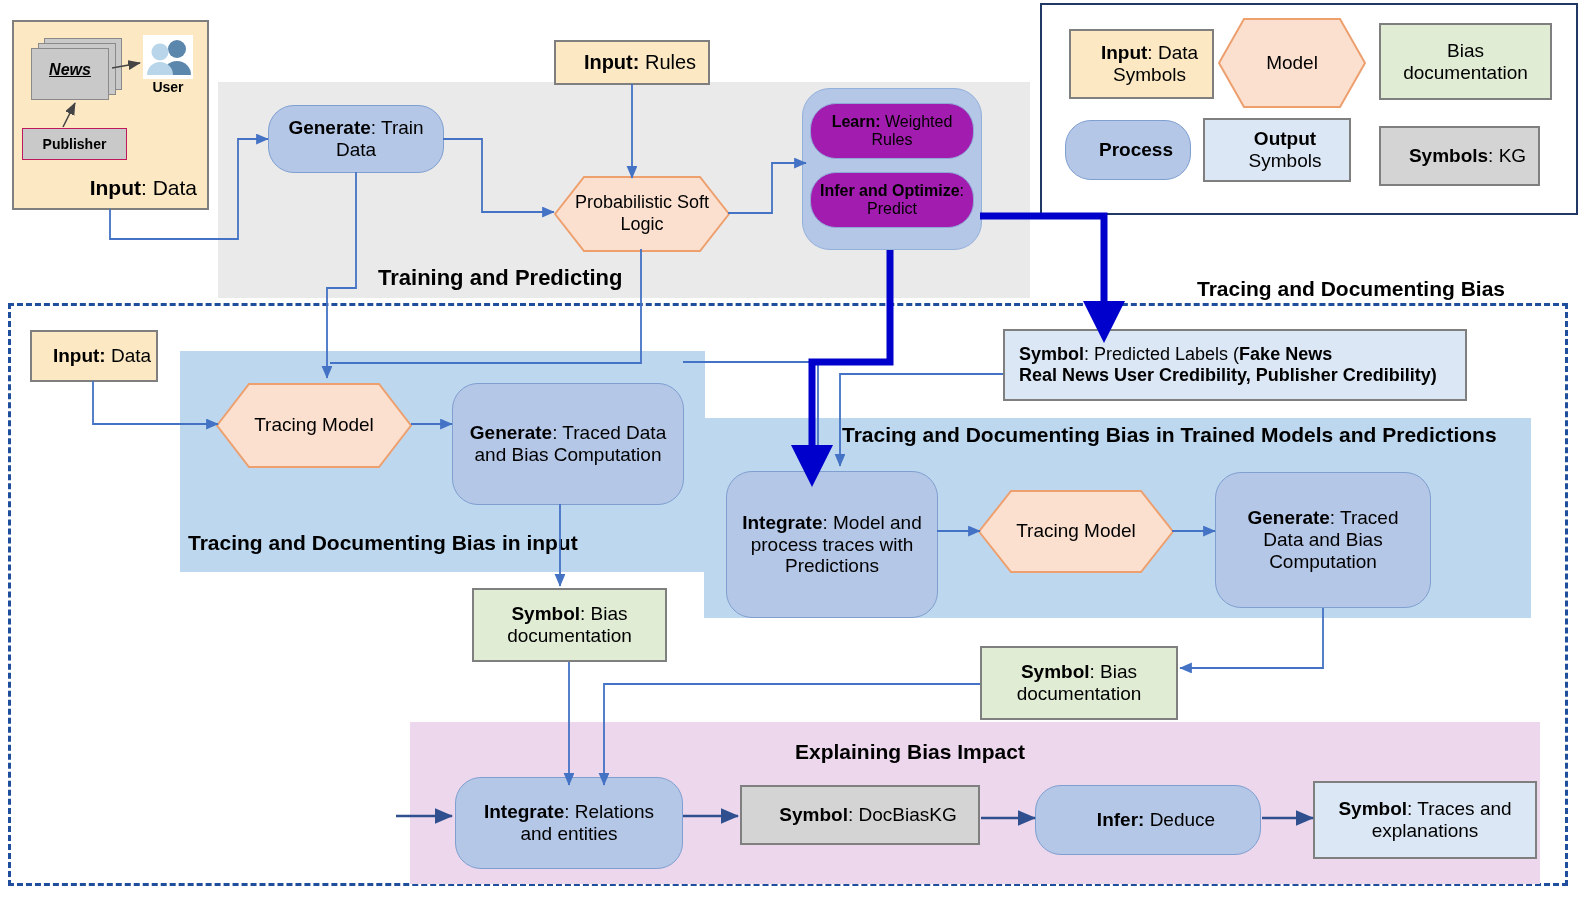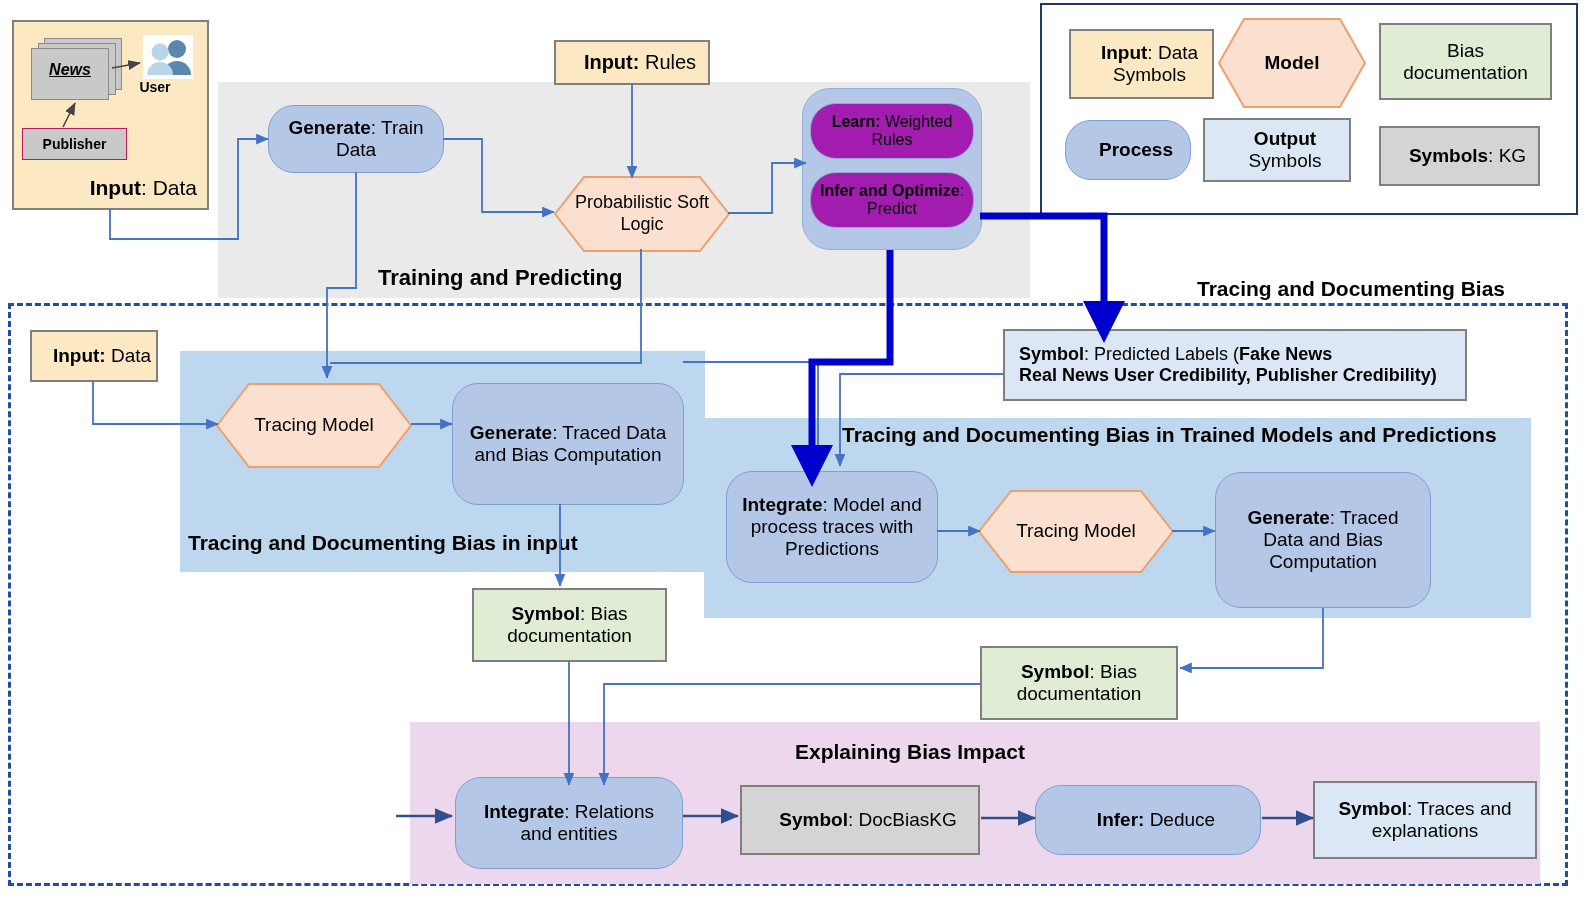--- a/index.html
+++ b/index.html
@@ -131,21 +131,21 @@
   </div>
 
   <div class="abs" style="left:143px;top:35px;width:50px;height:44px;background:#fff;">
     <svg viewBox="0 0 50 44" style="width:50px;height:44px;">
       <circle cx="34" cy="14" r="9" fill="#5b87ad"></circle>
       <path d="M20 40 a14 14 0 0 1 28 0 z" fill="#5b87ad"></path>
       <circle cx="17" cy="17" r="8.5" fill="#b9d5ea"></circle>
       <path d="M4 40 a13 13 0 0 1 26 0 z" fill="#b9d5ea"></path>
     </svg>
   </div>
-  <div class="abs ctr" style="left:127px;top:78px;width:56px;height:18px;font-size:14px;font-weight:bold;">
+  <div class="abs ctr" style="left:140px;top:78px;width:56px;height:18px;font-size:14px;font-weight:bold;">
     <span>User</span>
   </div>
   <div class="abs graybox ctr" style="left:22px;top:128px;width:105px;height:32px;font-size:14px;font-weight:bold;background:#c9c9c9;border:1px solid #be185d;">
     <span>Publisher</span>
   </div>
   <svg class="abs" style="left:0;top:0;width:220px;height:200px;z-index:3;">
     <g fill="none" stroke="#444" stroke-width="1.6">
       <path d="M112,68 L140,63" marker-end="url(#ahk)"></path>
       <path d="M63,127 L75,103" marker-end="url(#ahk)"></path>
     </g>
@@ -223,21 +223,21 @@
 
   <div class="n outbox" style="left:1003px;top:329px;width:464px;height:72px;font-size:18px;padding:0 14px;flex-direction:column;">
     <div style="width:100%;text-align:left;">
       <b>Symbol</b><span>: Predicted Labels (</span><b>Fake News</b>
     </div>
     <div style="width:100%;text-align:left;">
       <b>Real News User Credibility, Publisher Credibility)</b>
     </div>
   </div>
 
-  <div class="n process" style="left:726px;top:471px;width:212px;height:112px;font-size:19px;padding:0 8px;">
+  <div class="n process" style="left:726px;top:471px;width:212px;height:147px;font-size:19px;padding:0 8px;">
     <span>
       <b>Integrate</b><span>: Model and process traces with Predictions</span>
     </span>
   </div>
 
   <div class="hexwrap" style="left:978px;top:490px;width:196px;height:83px;">
     <svg viewBox="0 0 196 83" preserveAspectRatio="none">
       <polygon points="33,1 163,1 195,41.5 163,82 33,82 1,41.5" fill="#fbe0cf" stroke="#ed9f6e" stroke-width="2"></polygon>
     </svg>
     <div class="hextext" style="font-size:19px;">
@@ -262,21 +262,21 @@
     </span>
   </div>
 
 
   <div class="n process" style="left:455px;top:777px;width:228px;height:92px;font-size:19px;padding:0 10px;">
     <span>
       <b>Integrate</b><span>: Relations and entities</span>
     </span>
   </div>
 
-  <div class="n graybox" style="left:740px;top:785px;width:240px;height:70px;font-size:19px;">
+  <div class="n graybox" style="left:740px;top:785px;width:240px;height:60px;font-size:19px;">
     <span>
       <b>Symbol</b><span>: DocBiasKG</span>
     </span>
   </div>
 
   <div class="n process" style="left:1035px;top:785px;width:226px;height:70px;font-size:19px;">
     <span>
       <b>Infer:</b><span> Deduce</span>
     </span>
   </div>
@@ -302,21 +302,21 @@
   <div class="n inputbox" style="left:1069px;top:29px;width:145px;height:70px;font-size:19px;">
     <span>
       <b>Input</b><span>: Data Symbols</span>
     </span>
   </div>
 
   <div class="hexwrap" style="left:1218px;top:18px;width:148px;height:90px;">
     <svg viewBox="0 0 148 90" preserveAspectRatio="none">
       <polygon points="26,1 122,1 147,45 122,89 26,89 1,45" fill="#fbe0cf" stroke="#ed9f6e" stroke-width="2"></polygon>
     </svg>
-    <div class="hextext" style="font-size:19px;font-weight:bold;">
+    <div class="hextext" style="font-size:19px;font-weight:normal;">
       <span>Model</span>
     </div>
   </div>
 
   <div class="n greenbox" style="left:1379px;top:23px;width:173px;height:77px;font-size:19px;padding:0 6px;">
     <span>Bias documentation</span>
   </div>
 
   <div class="n process" style="left:1065px;top:120px;width:126px;height:60px;font-size:19px;font-weight:bold;">
     <span>Process</span>

